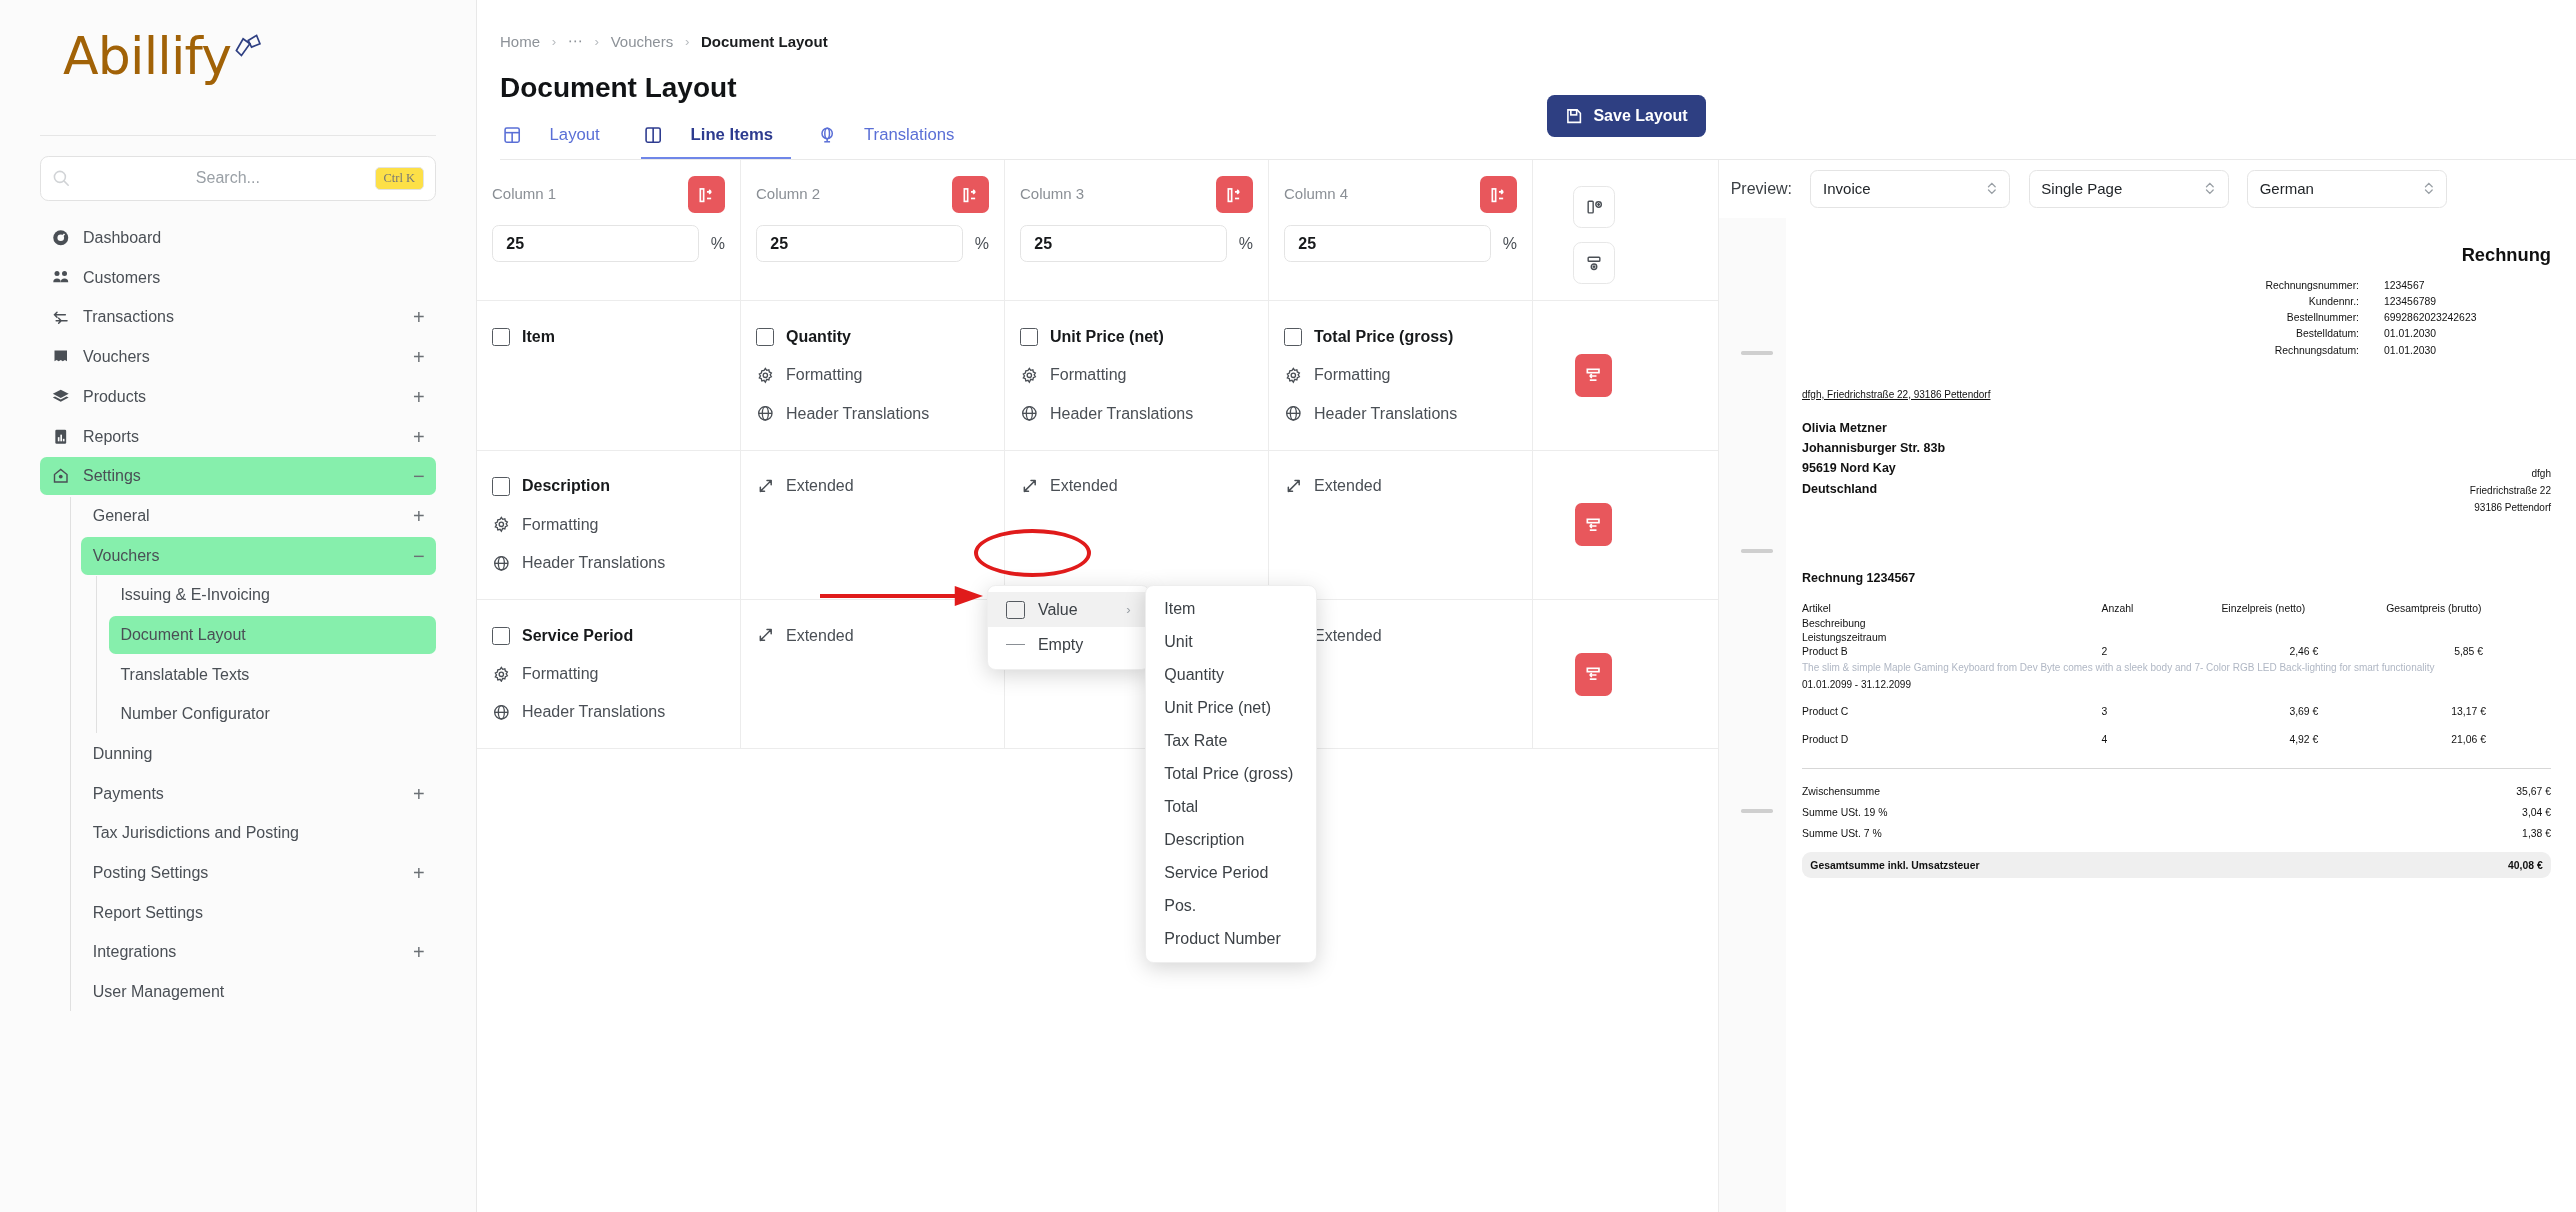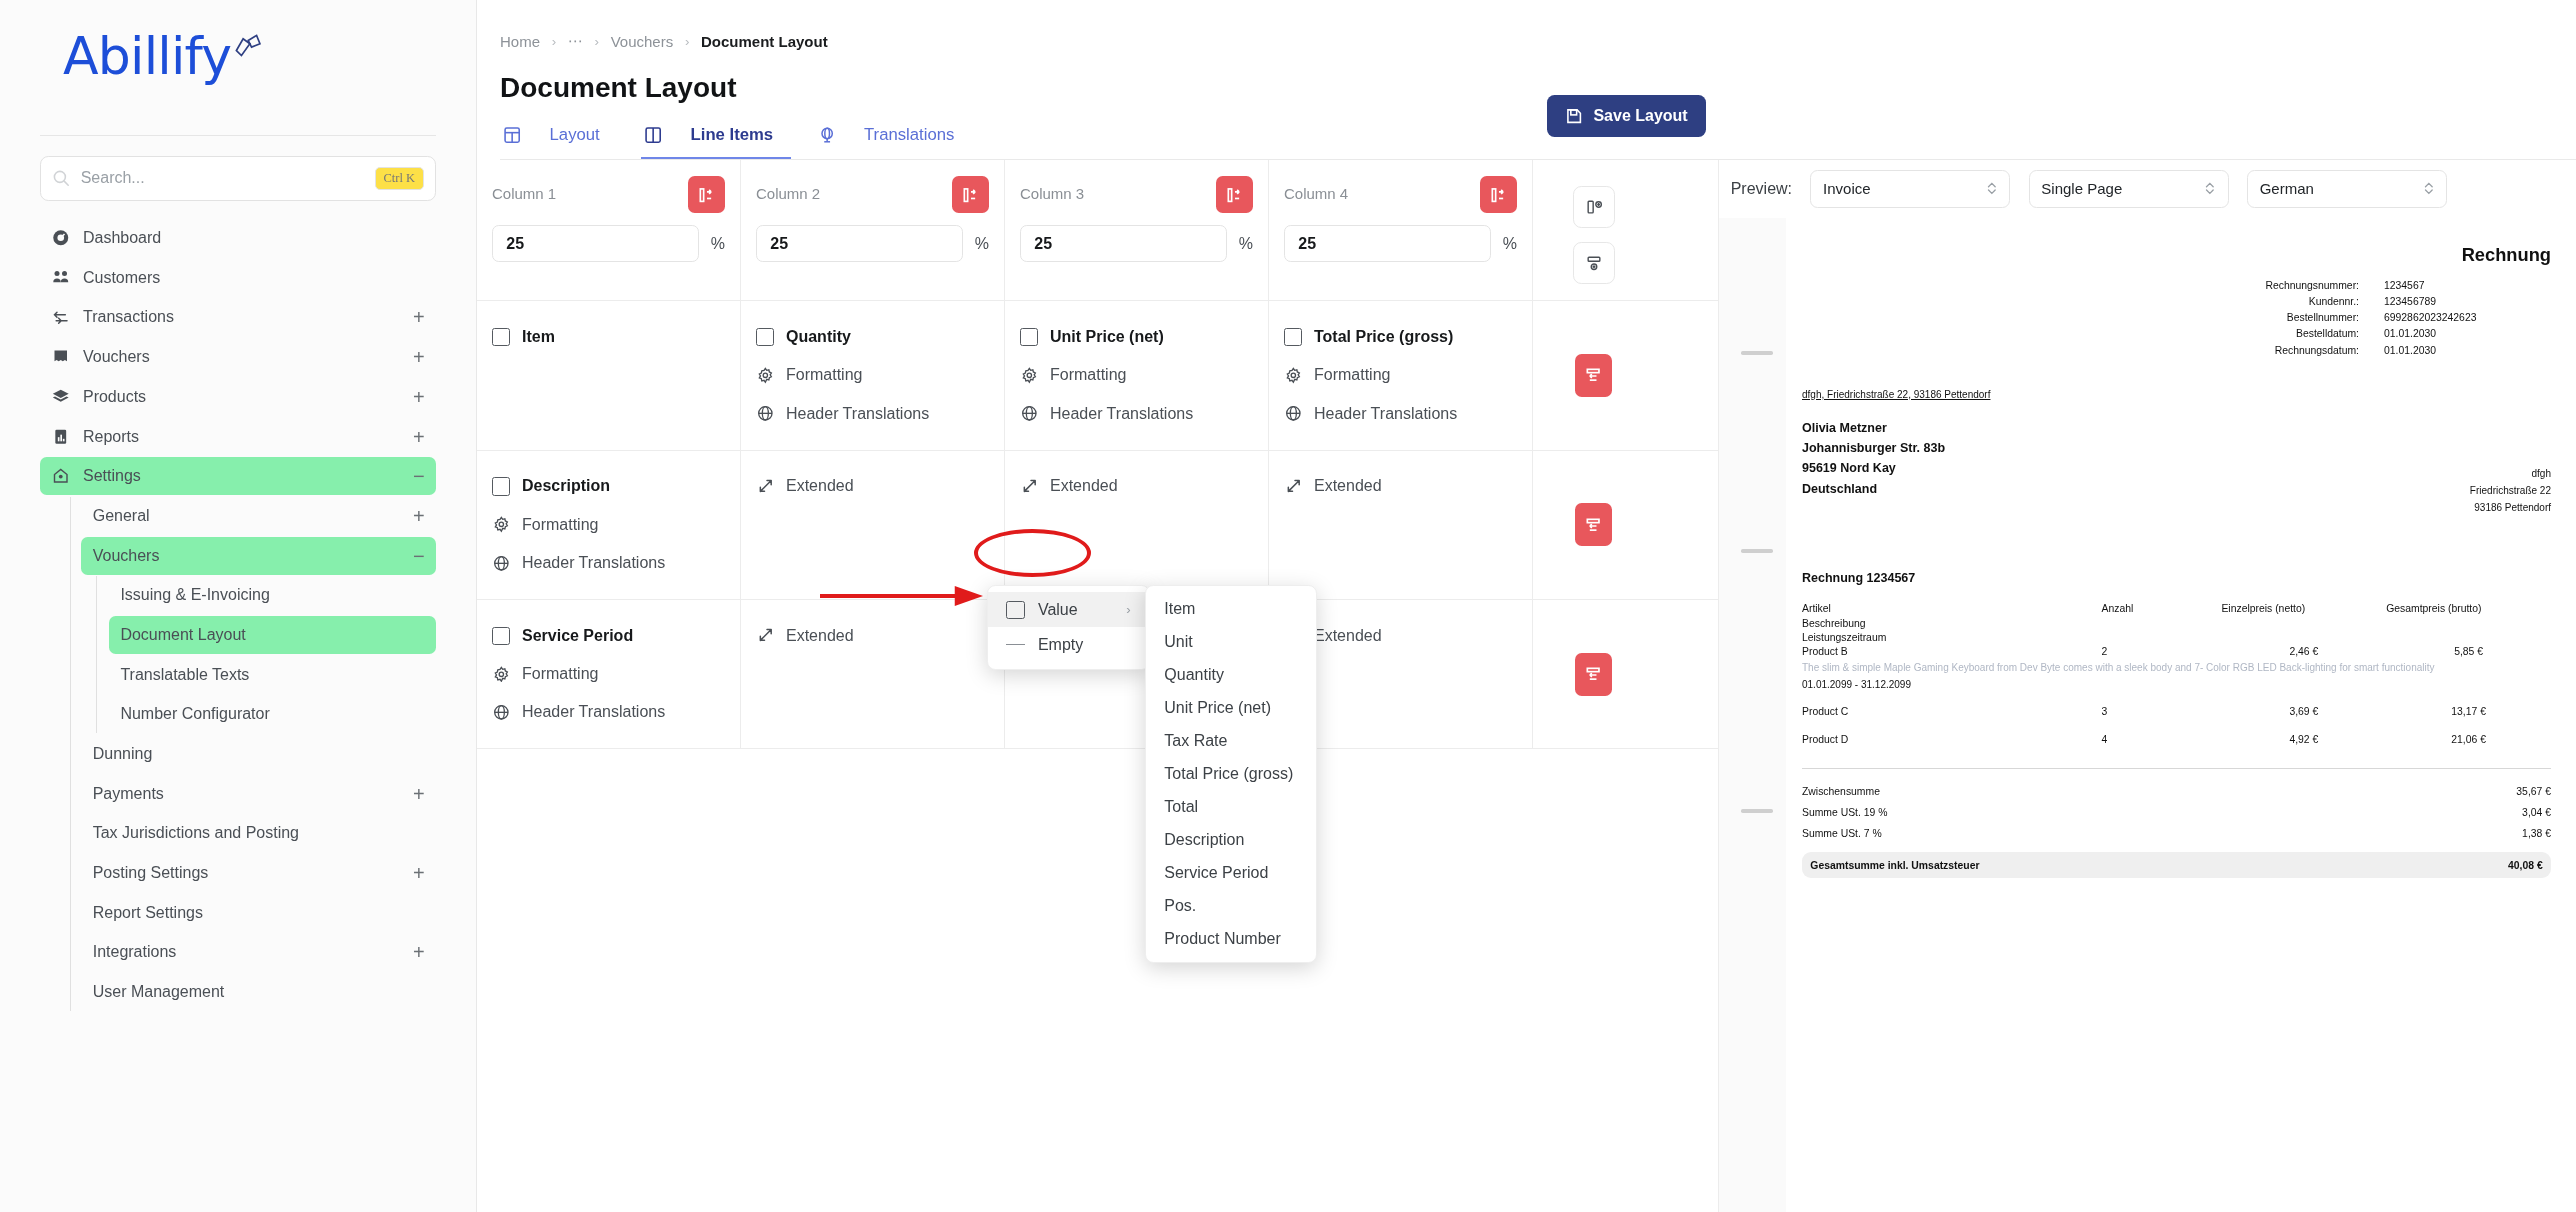--- a/index.html
+++ b/index.html
@@ -16,34 +16,34 @@
     width: 477px; height: 1212px;
     background: #fbfbfb;
     border-right: 0.8px solid #e8e8e8;
     flex: 0 0 477px;
     position: relative;
     padding: 0 23px;
   }
   .logo-wrap { padding: 30px 0 0 40px; height: 125px; }
   .logo { display: flex; align-items: flex-start; }
   .logo-text {
-    font-size: 52px; color: #1d4ed8; font-weight: 400;
+    font-size: 52px; color: #a16207; font-weight: 400;
     letter-spacing: -0.8px; line-height: 1;
     font-family: "DejaVu Sans", sans-serif;
   }
   .logo-spark { position: relative; width: 37px; height: 37px; margin-left: -3.3px; margin-top: 1.7px; }
   .sidebar-divider { height:0.8px; background:#e6e6e6; margin: 10px 16.7px 0 16.7px; }
 
   .search-box {
     margin: 20px 16.7px 0 16.7px;
     height: 45px; border: 0.8px solid #e2e2e2; border-radius: 8.3px;
     background: #ffffff; display:flex; align-items:center; padding: 0 11.7px;
   }
   .search-icon { width: 18.3px; height:18.3px; flex:0 0 18.3px; margin-right: 10px; opacity:.45; }
-  .search-ph { flex:1; font-size:16px; color:#9aa0a6; }
+  .search-ph { flex:1; font-size:16px; color:#9aa0a6;text-align:center; }
   .kbd {
     font-family: Liberation Serif, serif;
     font-size: 12.5px; color:#777; background:#fde047;
     border:0.8px solid #e3e3e3; border-radius:5px; padding: 3.3px 7.5px;
   }
 
   .nav { margin-top: 18.3px; }
   .nav-item {
     display:flex; align-items:center; height:38px;
     margin: 1.7px 16.7px; padding: 0 11.7px; border-radius: 6.7px;

